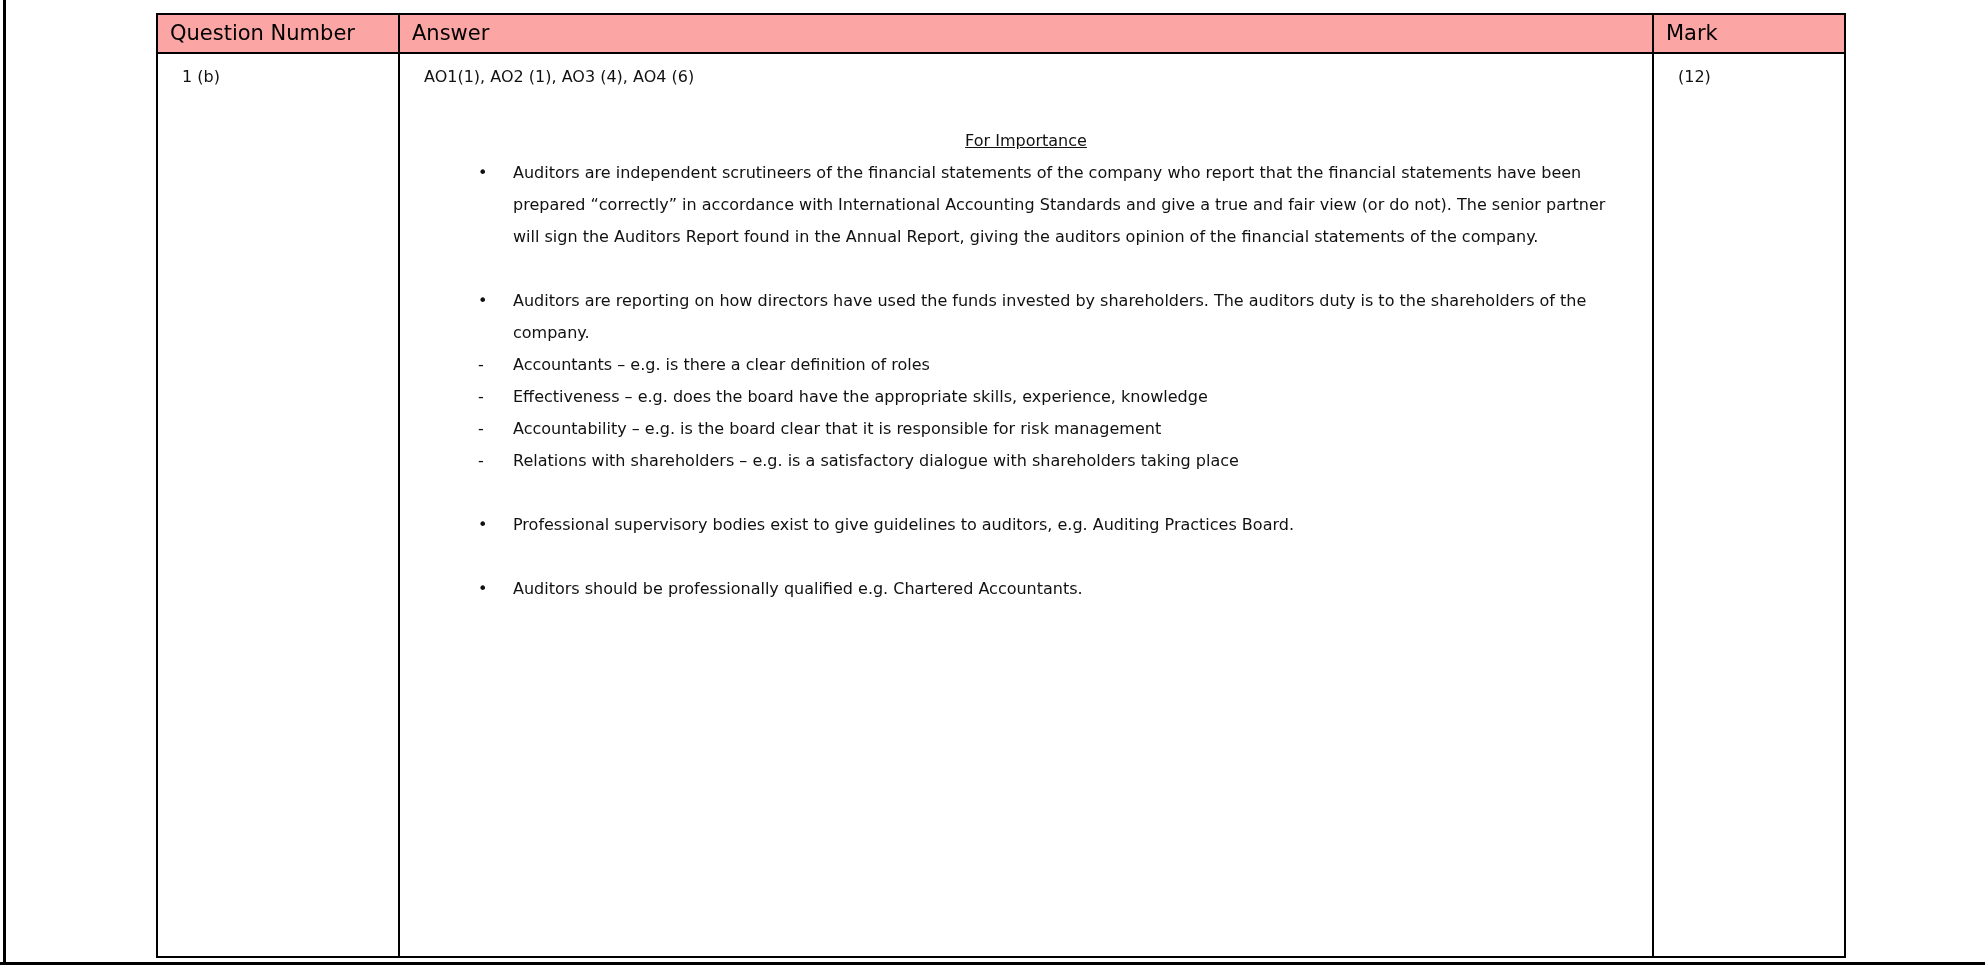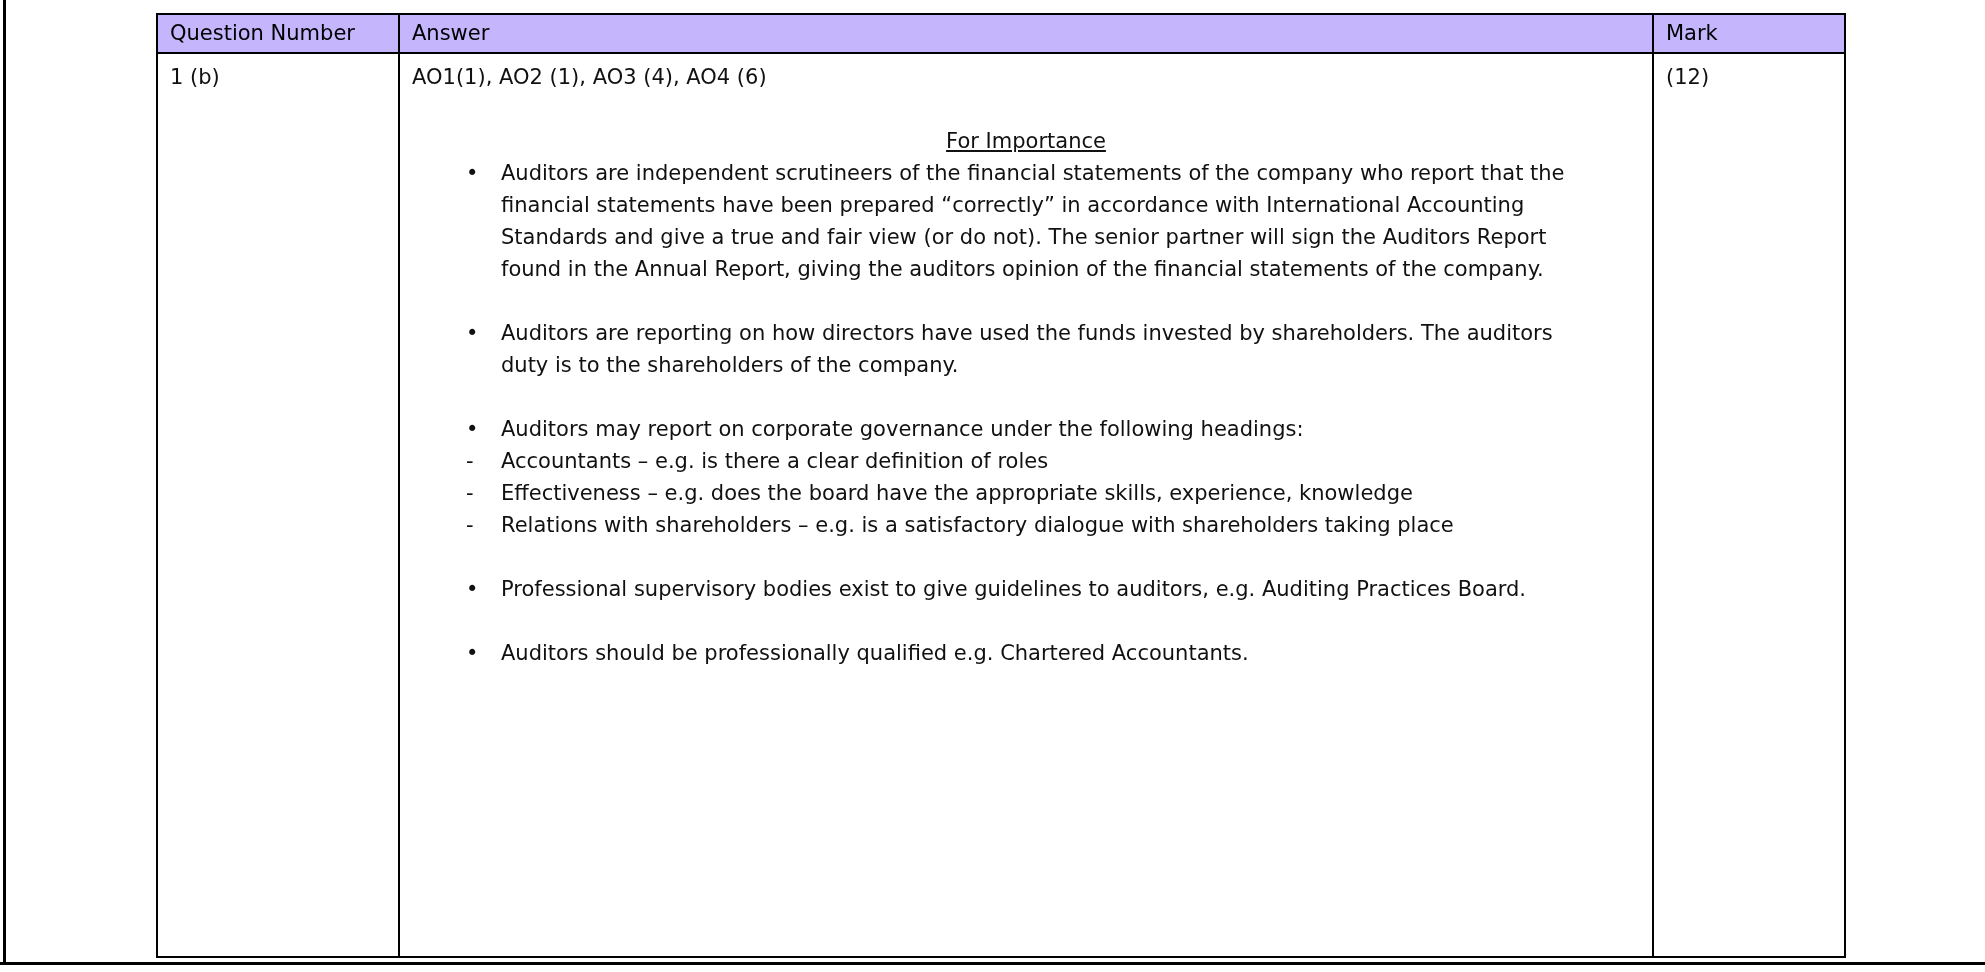--- a/index.html
+++ b/index.html
@@ -23,38 +23,38 @@
   
   .mark-table {
     position: absolute; left: 156px; top: 13px;
     width: 1690px; height: 945px;
     border: 2px solid #000;
     background: #fff;
     display: flex; flex-direction: column;
   }
   .thead {
     display: flex;
-    background: #c4b5fd;
+    background: #fca5a5;
     border-bottom: 2px solid #000;
     flex: 0 0 auto;
   }
   .tbody { display: flex; flex: 1 1 auto; min-height: 0; }
 
   .col-q { width: 240px; flex: 0 0 240px; }
   .col-a { flex: 1 1 auto; border-left: 2px solid #000; border-right: 2px solid #000; }
   .col-m { width: 190px; flex: 0 0 190px; }
 
   .hcell {
     padding: 5px 12px;
     font-size: 21px; line-height: 27px;
     color: #000;
   }
   .bcell {
-    padding: 7px 12px;
-    font-size: 21px; line-height: 32px;
+    padding: 7px 24px;
+    font-size: 16px; line-height: 32px;
   }
 
   .answer-cell { display: block; }
   .ao-line { margin: 0; }
   .section-heading {
     margin-top: 32px;
     text-decoration: underline;
     text-align: center;
   }
 
@@ -106,28 +106,28 @@
         <p class="ao-line">AO1(1), AO2 (1), AO3 (4), AO4 (6)</p>
         <p class="section-heading">For Importance</p>
 
         <ul class="answer-list">
           <li class="bullet">
             <span>Auditors are independent scrutineers of the financial statements of the company who report that the financial statements have been prepared “correctly” in accordance with International Accounting Standards and give a true and fair view (or do not). The senior partner will sign the Auditors Report found in the Annual Report, giving the auditors opinion of the financial statements of the company.</span>
           </li>
           <li class="bullet gap">
             <span>Auditors are reporting on how directors have used the funds invested by shareholders. The auditors duty is to the shareholders of the company.</span>
           </li>
-          <li class="bullet gap">
-            <span>Auditors may report on corporate governance under the following headings:</span>
-          </li>
           <li class="dash">
             <span>Accountants – e.g. is there a clear definition of roles</span>
           </li>
           <li class="dash">
             <span>Effectiveness – e.g. does the board have the appropriate skills, experience, knowledge</span>
+          </li>
+          <li class="dash">
+            <span>Accountability – e.g. is the board clear that it is responsible for risk management</span>
           </li>
           <li class="dash">
             <span>Relations with shareholders – e.g. is a satisfactory dialogue with shareholders taking place</span>
           </li>
           <li class="bullet gap">
             <span>Professional supervisory bodies exist to give guidelines to auditors, e.g. Auditing Practices Board.</span>
           </li>
           <li class="bullet gap">
             <span>Auditors should be professionally qualified e.g. Chartered Accountants.</span>
           </li>

